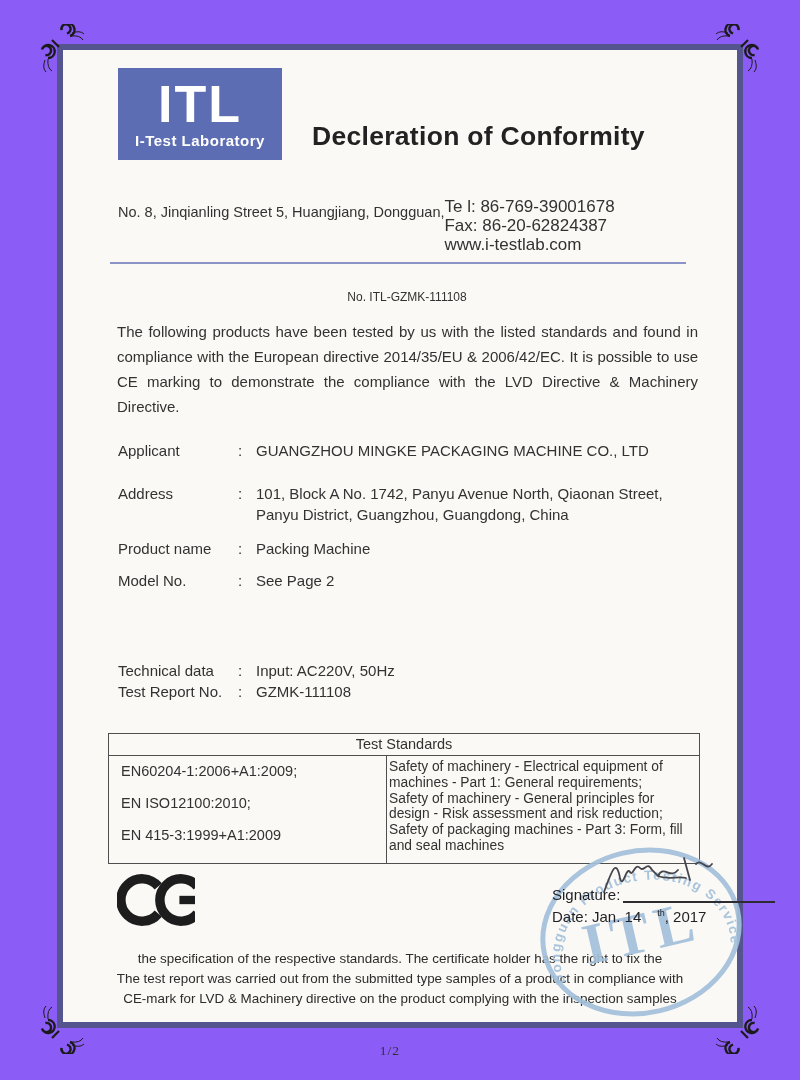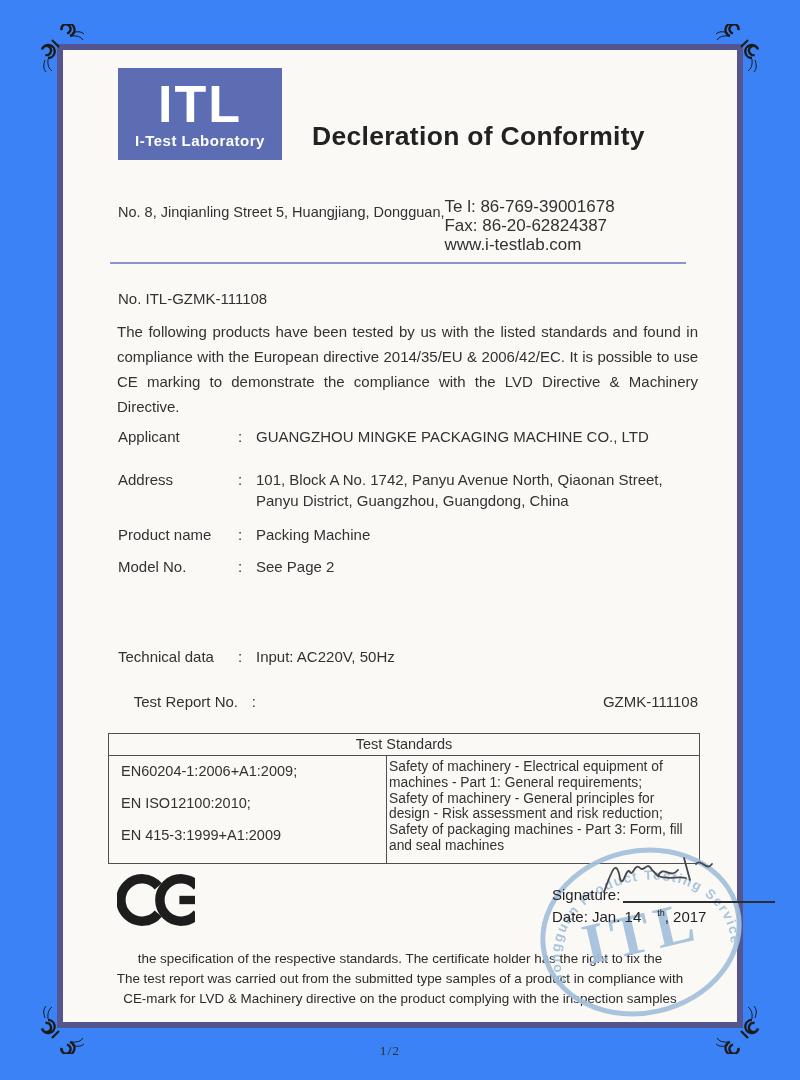--- a/index.html
+++ b/index.html
@@ -1,18 +1,18 @@
 <!DOCTYPE html>
 <html><head>
 <meta charset="utf-8">
 <style>
   html,body{margin:0;padding:0;background:#e9e8e4;}
   .page{
     position:relative;width:800px;height:1080px;margin:0 auto;
-    background:#3b82f6;overflow:hidden;
+    background:#8b5cf6;overflow:hidden;
     font-family:"Liberation Sans", sans-serif;color:#323232;
   }
   
   .frame{
     position:absolute;left:57px;top:44px;width:686px;height:984px;
     box-sizing:border-box;border:6px solid #54548e;background:#faf9f5;
   }
   .corner{position:absolute;width:48px;height:48px;z-index:3;}
   .corner.tl{left:36px;top:24px;}
   .corner.tr{left:716px;top:24px;transform:scaleX(-1);}
@@ -36,34 +36,34 @@
   }
   .logo-acronym{font-size:52px;font-weight:bold;line-height:50px;letter-spacing:2px;}
   .logo-name{font-size:15px;font-weight:bold;letter-spacing:0.5px;margin-top:3px;}
   .doc-title{font-size:26.5px;font-weight:bold;color:#222;margin-left:30px;padding-bottom:8px;letter-spacing:0.3px;}
   
   .contact{position:absolute;left:118px;top:197px;width:578px;display:flex;justify-content:flex-start;z-index:2;}
   .addr{font-size:14.5px;line-height:30px;}
   .tels{font-size:17px;line-height:19px;text-align:left;}
   .sep{position:absolute;left:110px;top:262px;width:576px;height:2px;background:#8a94c6;z-index:2;}
   
-  .cert-no{position:absolute;left:118px;top:290px;width:578px;text-align:left;font-size:15px;z-index:2;}
+  .cert-no{position:absolute;left:118px;top:290px;width:578px;text-align:center;font-size:12px;z-index:2;}
   .statement{position:absolute;left:117px;top:319px;width:581px;font-size:15px;line-height:25px;text-align:justify;z-index:2;}
   
-  .fields{position:absolute;left:118px;top:420px;width:580px;z-index:2;}
+  .fields{position:absolute;left:118px;top:434px;width:580px;z-index:2;}
   .field-row{display:flex;font-size:15px;line-height:21px;}
   .field-label{width:120px;flex:0 0 120px;}
   .field-colon{width:18px;flex:0 0 18px;}
   .field-value{flex:1;}
   .fr1{margin-top:6px;}
   .fr2{margin-top:22px;}
   .fr3{margin-top:13px;}
   .fr4{margin-top:11px;}
   .fr5{margin-top:69px;}
-  .fr6{margin-top:24px;text-align:right;}
+  .fr6{}
   
   .std-table{
     position:absolute;left:108px;top:733px;width:592px;z-index:2;
     border-collapse:collapse;font-size:14px;
   }
   .std-table th,.std-table td{border:1.5px solid #4f4f4f;vertical-align:top;margin-left:9px;}
   .std-table th{font-weight:normal;font-size:14.5px;padding:2px 0 3px 0;text-align:center;}
   .cell-standards{width:255px;padding:7px 10px 4px 12px;}
   .cell-desc{padding:3px 8px 4px 2px;}
   .std-item{font-size:14.5px;line-height:16px;margin-bottom:16px;}

